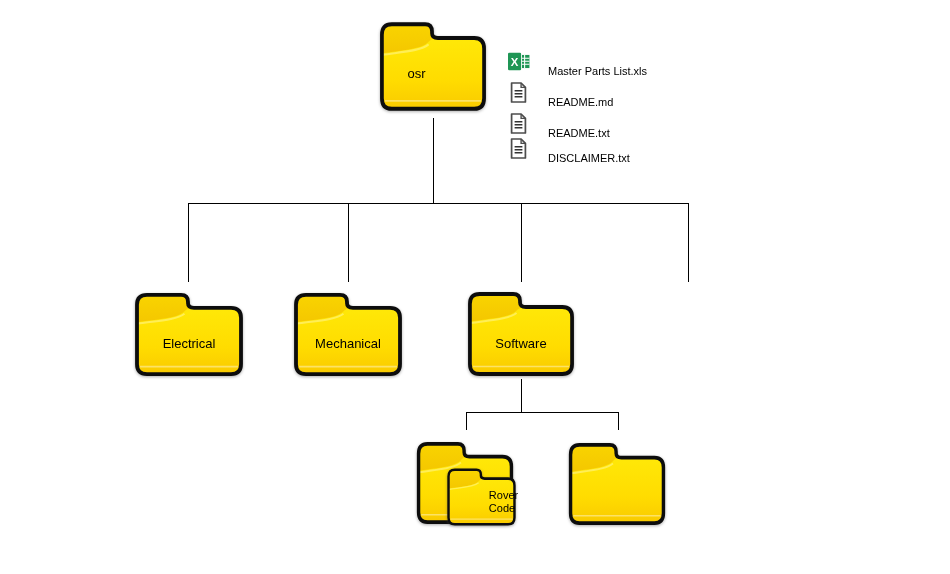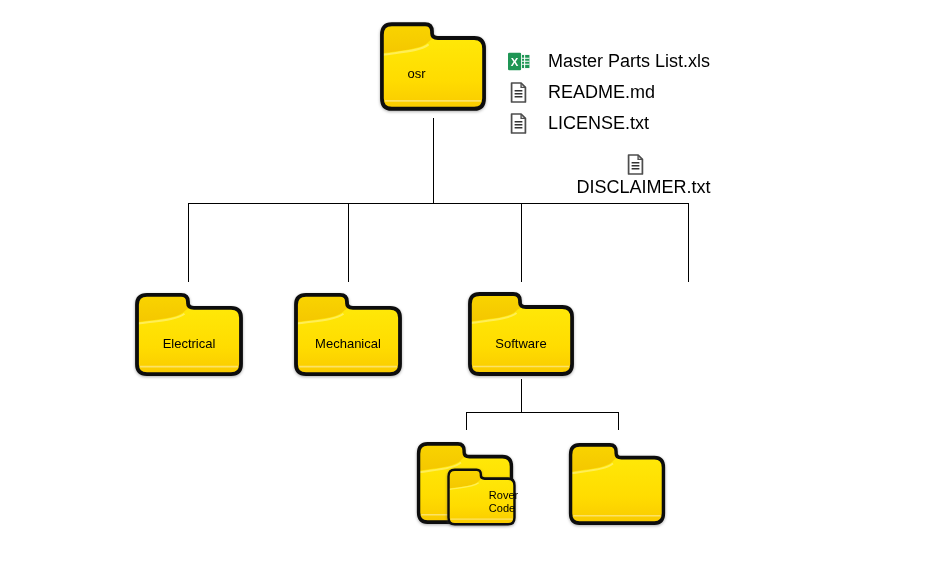--- a/index.html
+++ b/index.html
@@ -43,21 +43,21 @@
 
   
   .file-row {
     position: absolute; left: 505px; height: 26px; width: 260px;
     display: flex; align-items: center;
   }
   .file-icon-box {
     width: 26px; height: 26px; flex: 0 0 26px;
     display: flex; align-items: center; justify-content: center;
   }
-  .file-name { margin-left: 17px; font-size: 18px; white-space: nowrap; }
+  .file-name { margin-left: 17px; font-size: 11px; white-space: nowrap; margin-top: 19px; }
 </style>
 </head>
 <body>
 
 <div class="canvas">
 
   <svg width="0" height="0" style="position:absolute" aria-hidden="true">
     <defs>
       <linearGradient id="gBack" x1="0" y1="0" x2="0" y2="1">
         <stop offset="0" stop-color="#f9d400"></stop>
@@ -118,23 +118,23 @@
     <span class="file-name">README.md</span>
   </div>
   <div class="file-row" style="top:110px;">
     <span class="file-icon-box">
       <svg width="19" height="23" viewBox="0 0 22 26">
         <path d="M3 2 L14 2 L19 7 L19 24 L3 24 Z" fill="#ffffff" stroke="#4d4d4d" stroke-width="2" stroke-linejoin="round"></path>
         <path d="M14 2 L14 7 L19 7" fill="none" stroke="#4d4d4d" stroke-width="1.6"></path>
         <path d="M6.5 11 H15.5 M6.5 14.5 H15.5 M6.5 18 H15.5" stroke="#333333" stroke-width="1.8"></path>
       </svg>
     </span>
-    <span class="file-name">LICENSE.txt</span>
+    <span class="file-name">README.txt</span>
   </div>
-  <div class="file-row" style="top:151px;flex-direction:column;">
+  <div class="file-row" style="top:135px;">
     <span class="file-icon-box">
       <svg width="19" height="23" viewBox="0 0 22 26">
         <path d="M3 2 L14 2 L19 7 L19 24 L3 24 Z" fill="#ffffff" stroke="#4d4d4d" stroke-width="2" stroke-linejoin="round"></path>
         <path d="M14 2 L14 7 L19 7" fill="none" stroke="#4d4d4d" stroke-width="1.6"></path>
         <path d="M6.5 11 H15.5 M6.5 14.5 H15.5 M6.5 18 H15.5" stroke="#333333" stroke-width="1.8"></path>
       </svg>
     </span>
     <span class="file-name">DISCLAIMER.txt</span>
   </div>
 

